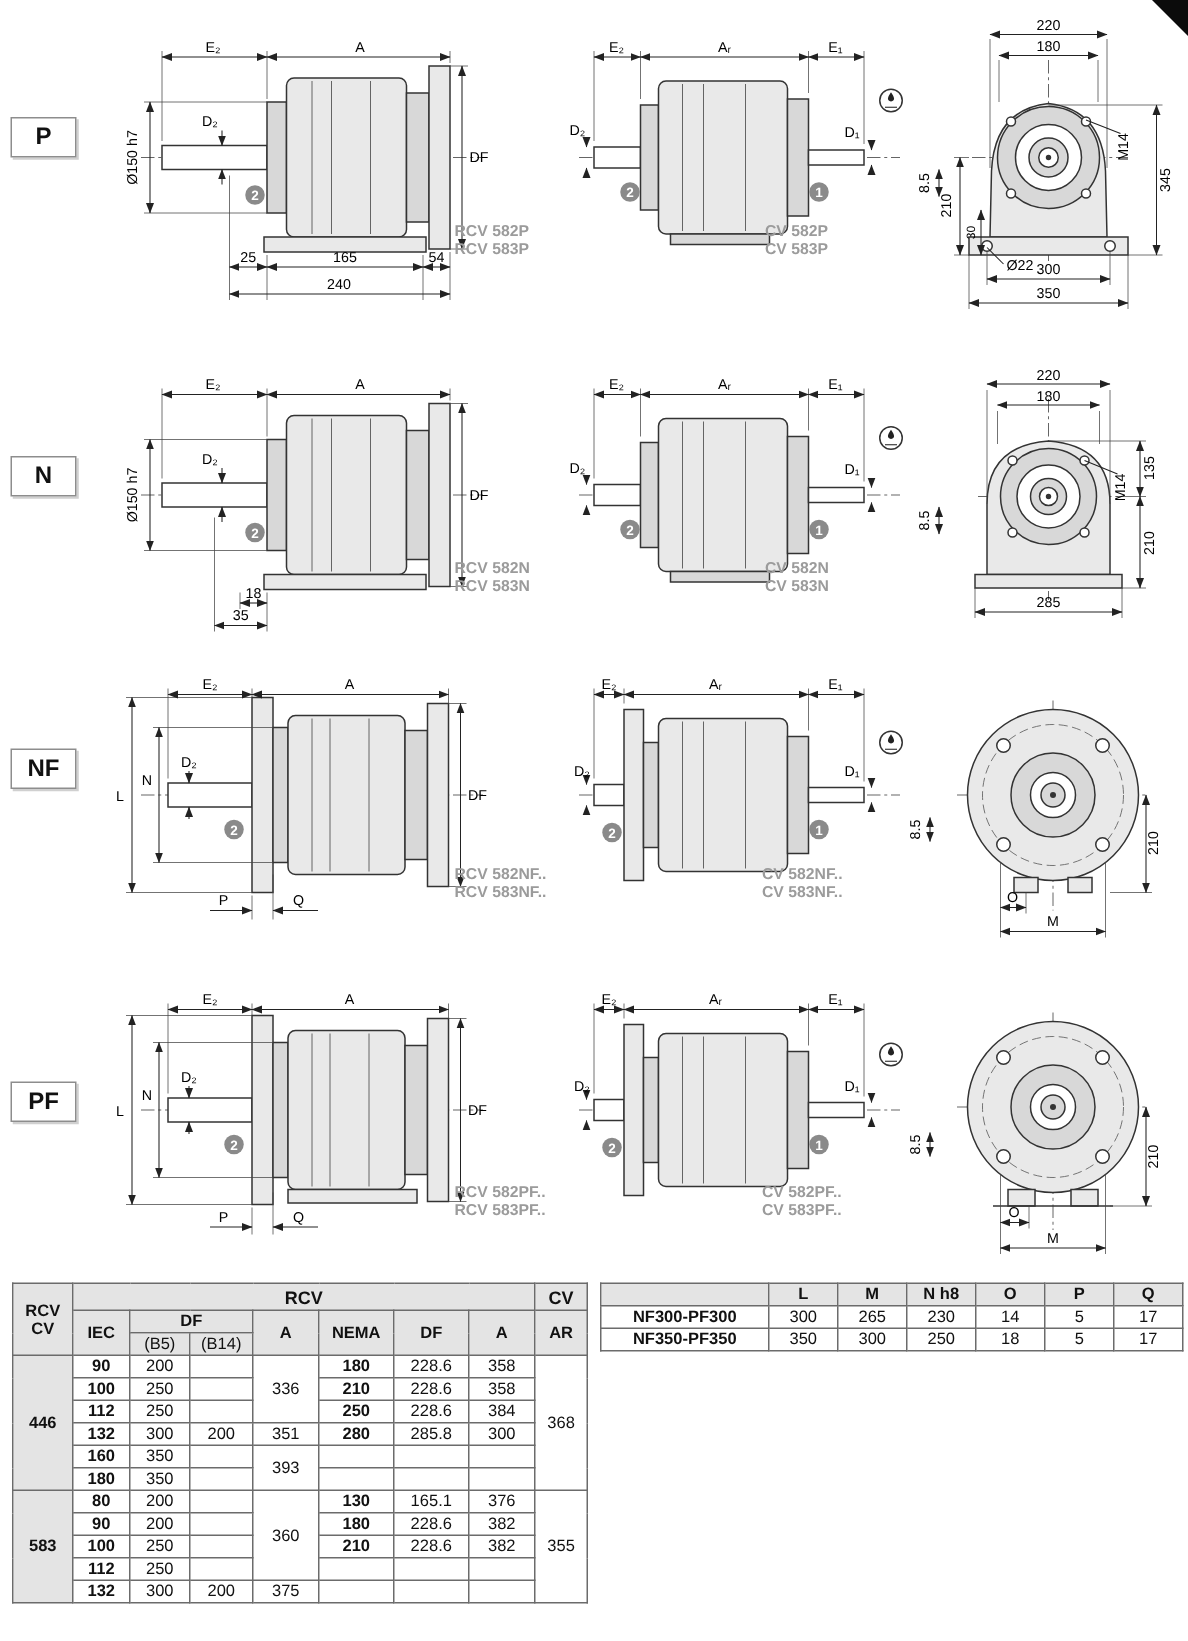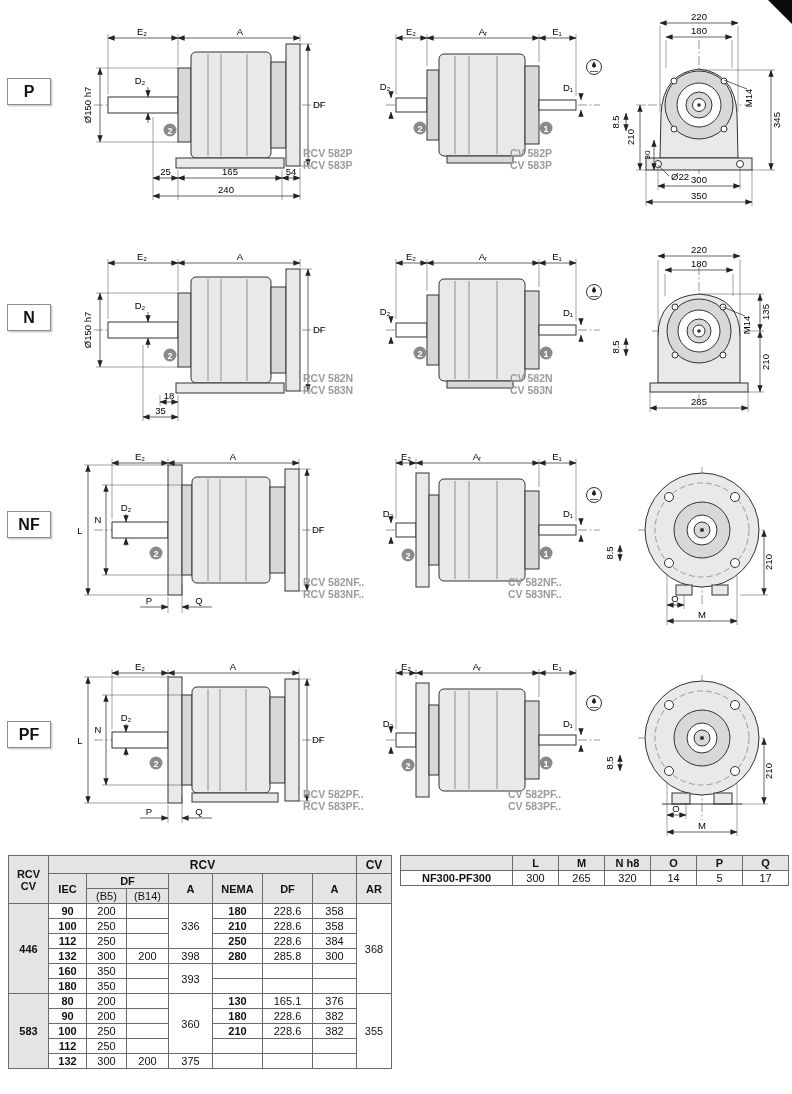--- a/index.html
+++ b/index.html
@@ -253,21 +253,21 @@
     <text x="699" y="13">220</text>
     <text x="699" y="27">180</text>
     <text transform="translate(750,85) rotate(-90)">M14</text>
     <text transform="translate(769,72) rotate(-90)">135</text>
     <text transform="translate(769,122) rotate(-90)">210</text>
     <text transform="translate(619,107) rotate(-90)">8.5</text>
     <text x="699" y="164.5">285</text>
   </g>
 </svg>
 
-<div class="tagbox" style="top:511px">
+<div class="tagbox" style="top:499px">
       <span>NF</span>
     </div>
 <svg class="row" style="top:435px" width="792" height="208" viewBox="0 0 792 208">
   <g>
     <line class="cl" x1="94" y1="95" x2="322" y2="95"></line>
     <rect class="f3" x="112" y="87" width="56" height="16"></rect>
     <rect class="f1" x="168" y="30" width="14" height="130"></rect>
     <rect class="f2" x="182" y="50" width="10" height="90"></rect>
     <rect class="f1" x="192" y="42" width="78" height="106" rx="5"></rect>
     <path class="ln2" d="M208,44V146M220,44V146M246,44V146"></path>
@@ -512,21 +512,21 @@
       <td>250</td>
       <td></td>
       <td class="b">250</td>
       <td>228.6</td>
       <td>384</td>
     </tr>
     <tr>
       <td class="b">132</td>
       <td>300</td>
       <td>200</td>
-      <td>398</td>
+      <td>351</td>
       <td class="b">280</td>
       <td>285.8</td>
       <td>300</td>
     </tr>
     <tr>
       <td class="b">160</td>
       <td>350</td>
       <td></td>
       <td rowspan="2">393</td>
       <td></td>
@@ -605,21 +605,30 @@
       <td class="shade b">M</td>
       <td class="shade b">N h8</td>
       <td class="shade b">O</td>
       <td class="shade b">P</td>
       <td class="shade b">Q</td>
     </tr>
     <tr>
       <td class="b">NF300-PF300</td>
       <td>300</td>
       <td>265</td>
-      <td>320</td>
+      <td>230</td>
       <td>14</td>
       <td>5</td>
       <td>17</td>
     </tr>
+    <tr>
+      <td class="b">NF350-PF350</td>
+      <td>350</td>
+      <td>300</td>
+      <td>250</td>
+      <td>18</td>
+      <td>5</td>
+      <td>17</td>
+    </tr>
   </tbody>
 </table>
 
 </div>
 
 </body></html>

